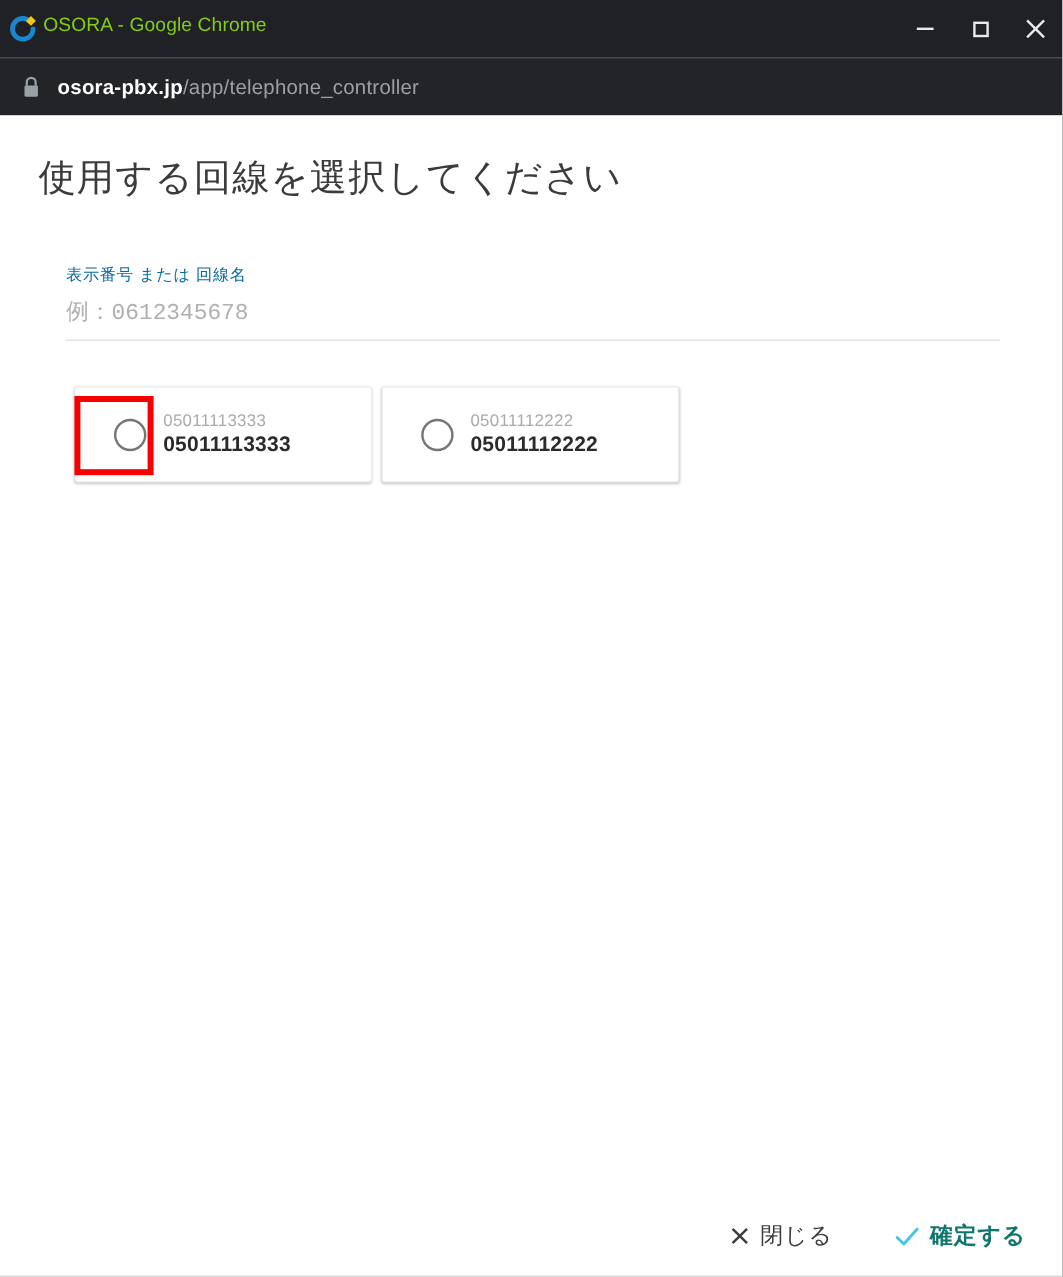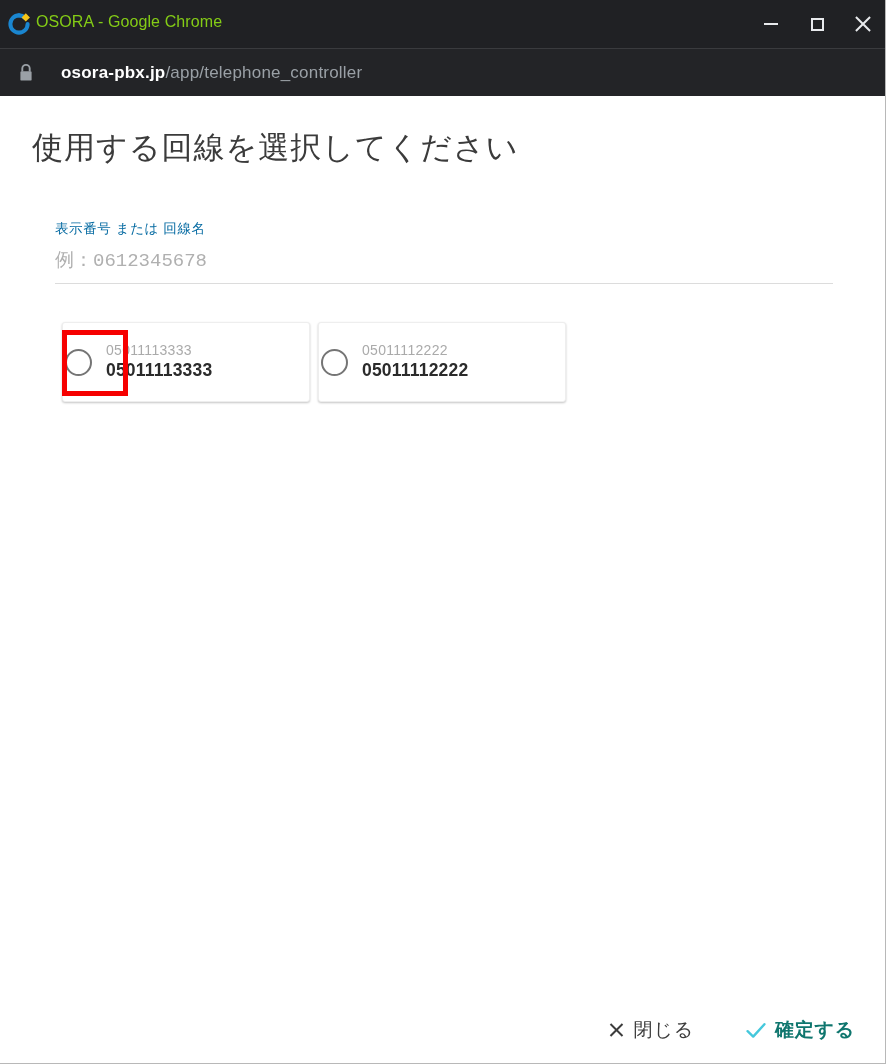--- a/index.html
+++ b/index.html
@@ -106,21 +106,21 @@
     width: 16px; height: 20px;
   }
   #url-text {
     position: absolute;
     left: 48px;
     top: 12px;
     font-size: 17px;
     white-space: nowrap;
     line-height: 24px;
   }
-  #url-domain { color: #ffffff; font-weight: bold; letter-spacing: .2px; margin-left: 13px; }
+  #url-domain { color: #ffffff; font-weight: bold; letter-spacing: .2px; }
   #url-path   { color: #9aa0a6; letter-spacing: .2px; }
 
   
   #content {
     position: absolute;
     left: 0; top: 96px;
     width: 885px;
     height: 968px;
     background: #ffffff;
   }
@@ -179,21 +179,21 @@
     position: relative;
     width: 248px;
     height: 80px;
     background: #ffffff;
     border: 1px solid #eeeeee;
     border-radius: 3px;
     box-shadow: 0 1px 2px rgba(0,0,0,0.16), 0 1px 3px rgba(0,0,0,0.08);
     box-sizing: border-box;
     display: flex;
     align-items: center;
-    padding-left: 2px;
+    padding-left: 32px;
   }
   .radio-outer {
     flex: 0 0 auto;
     width: 27px;
     height: 27px;
     border: 2px solid #757575;
     border-radius: 50%;
     box-sizing: border-box;
   }
   .card-texts {

